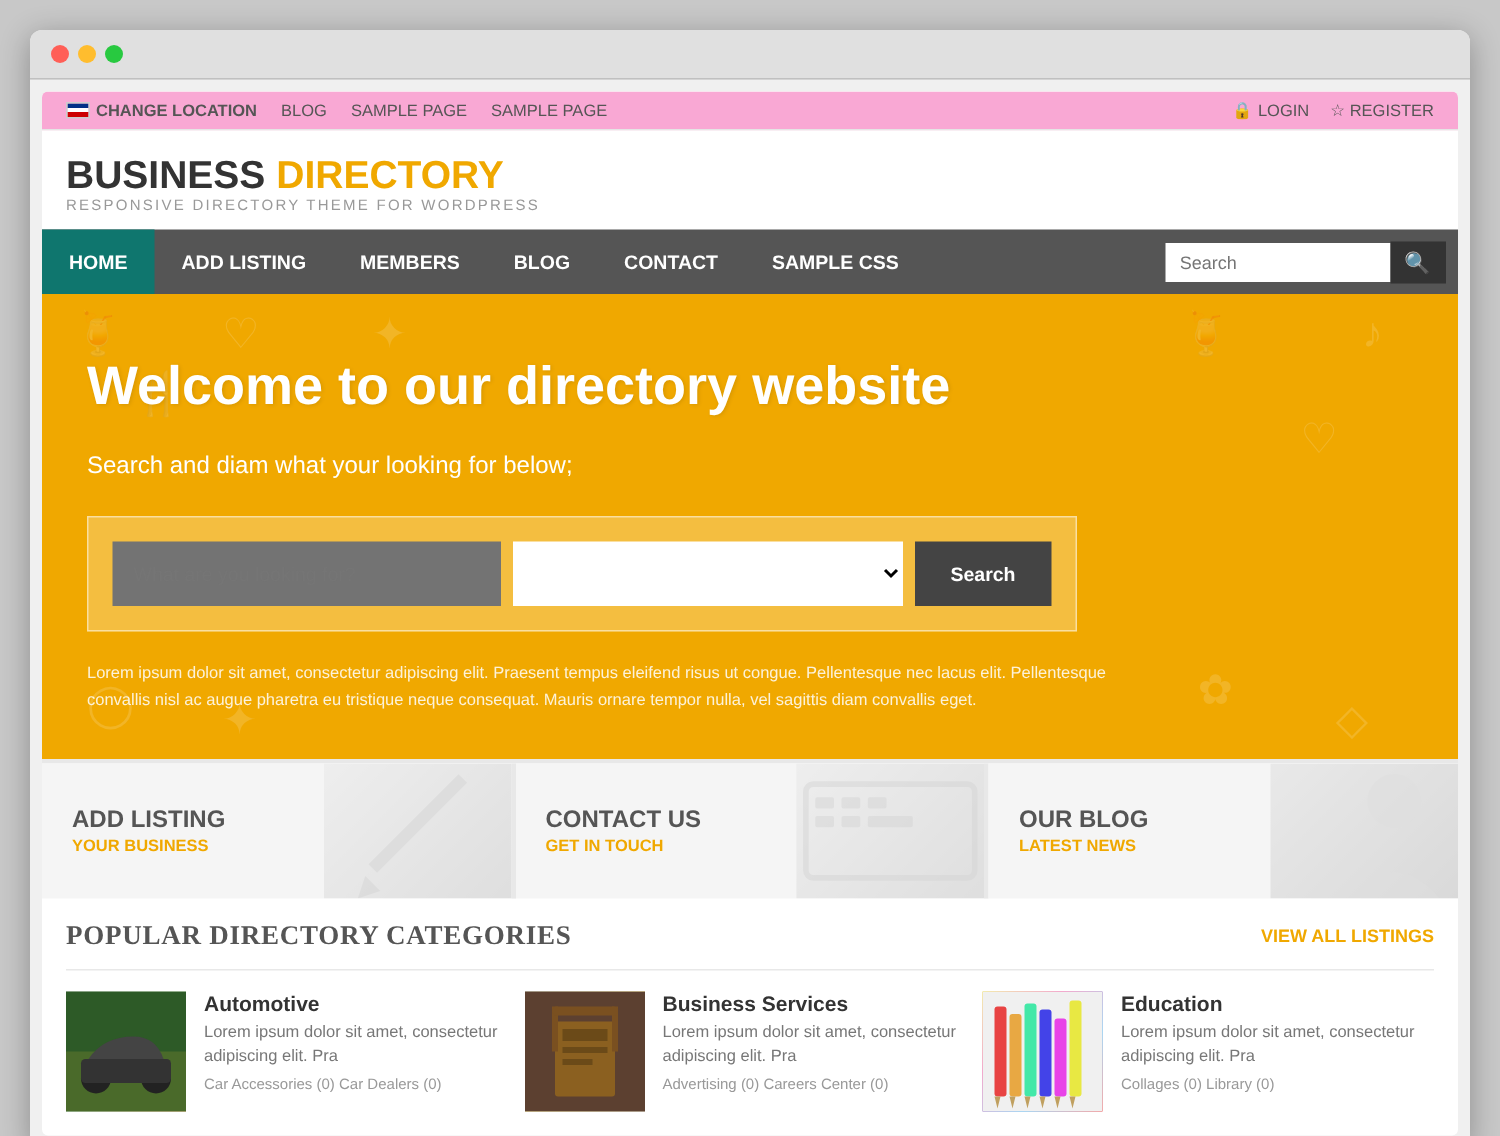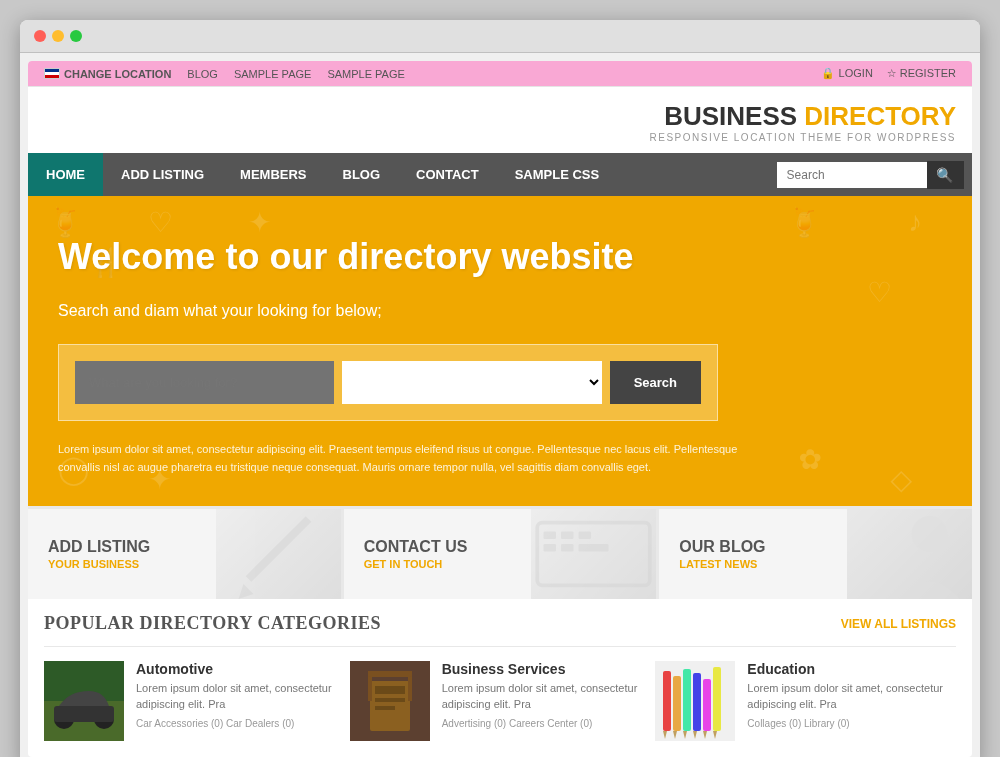--- a/index.html
+++ b/index.html
@@ -90,21 +90,20 @@
     }
 
     
     .site-header {
       padding: 16px 16px 10px;
       background: #fff;
     }
     .site-logo {
       display: flex;
       flex-direction: column;
-      align-items: flex-end;
     }
     .logo-text {
       font-size: 26px;
       font-weight: 900;
       line-height: 1;
     }
     .logo-business { color: #333; }
     .logo-directory { color: #f0a800; }
     .logo-tagline {
       font-size: 10px;
@@ -397,21 +396,21 @@
         <a>☆ REGISTER</a>
       </div>
     </div>
 
     <div class="site-header">
       <div class="site-logo">
         <div class="logo-text">
           <span class="logo-business">BUSINESS</span>
           <span class="logo-directory">DIRECTORY</span>
         </div>
-        <div class="logo-tagline">RESPONSIVE LOCATION THEME FOR WORDPRESS</div>
+        <div class="logo-tagline">RESPONSIVE DIRECTORY THEME FOR WORDPRESS</div>
       </div>
     </div>
 
     <nav class="main-nav">
       <div class="nav-items">
         <div class="nav-item active">HOME</div>
         <div class="nav-item">ADD LISTING</div>
         <div class="nav-item">MEMBERS</div>
         <div class="nav-item">BLOG</div>
         <div class="nav-item">CONTACT</div>

